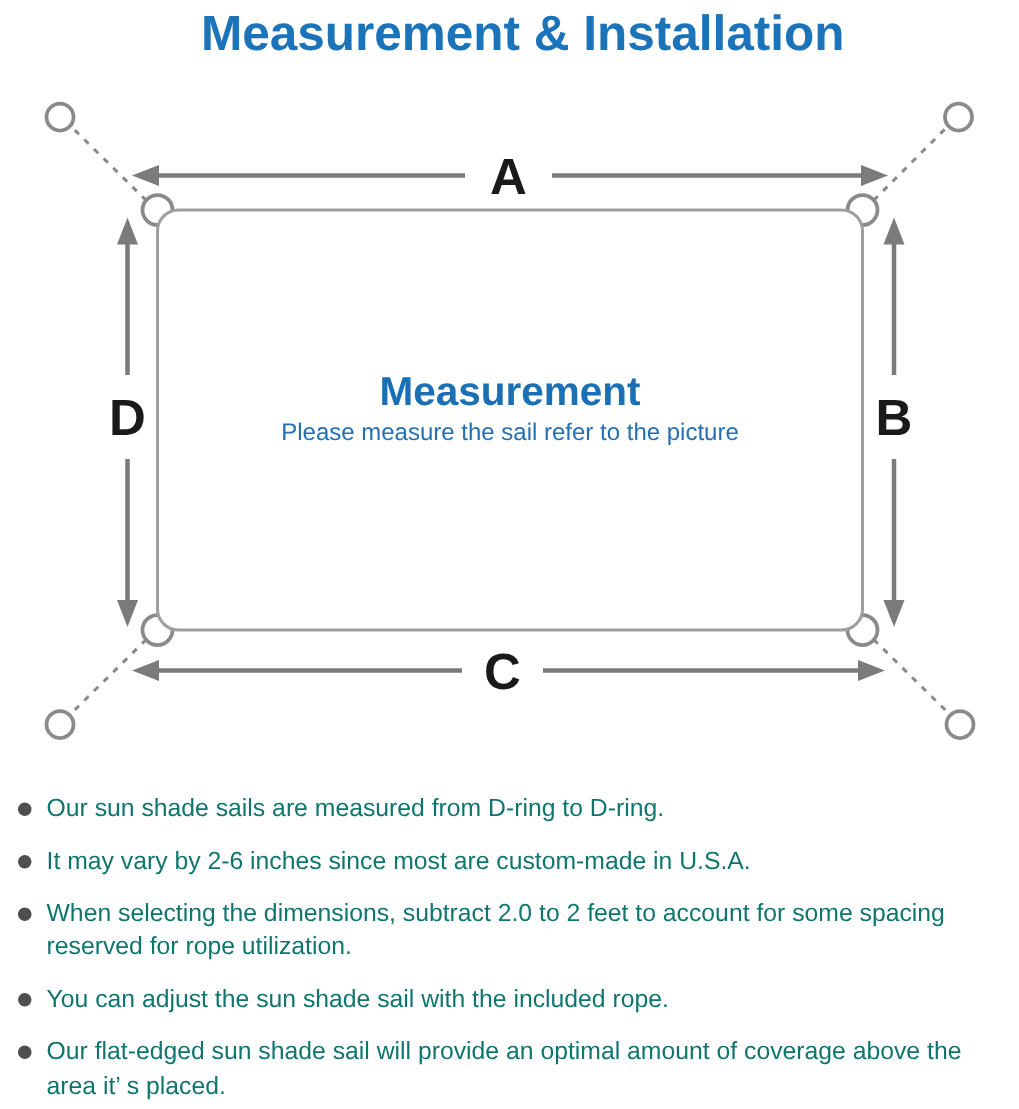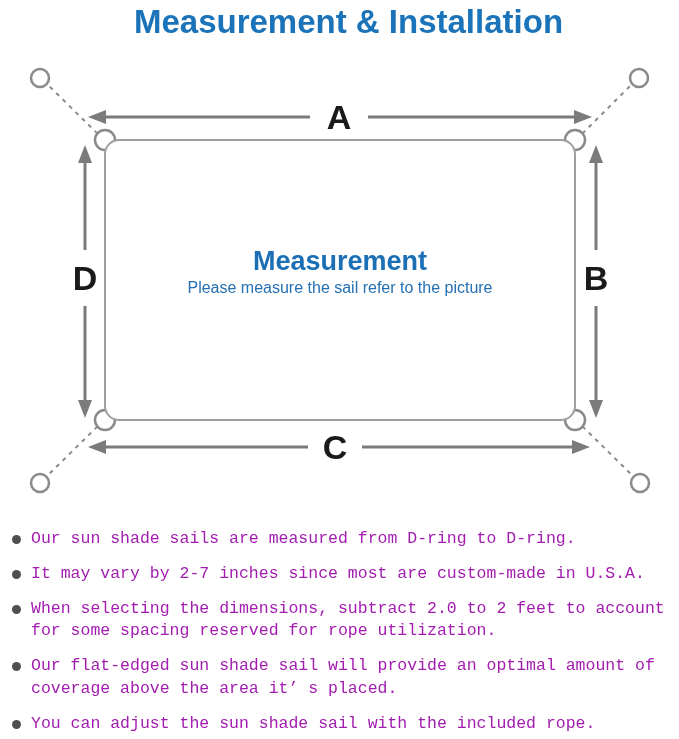--- a/index.html
+++ b/index.html
@@ -53,22 +53,21 @@
     flex: 0 0 auto;
     width: 9px;
     height: 9px;
     border-radius: 50%;
     background: #4f4f4f;
     margin-top: 7px;
   }
   .note-text {
     font-size: 16.5px;
     line-height: 1.38;
-    color: #a21caf;
-    font-family: Liberation Mono, monospace;
+    color: #0f766e;
   }
   
   .sail-line   { stroke: #9e9e9e; stroke-width: 2; fill: #ffffff; }
   .arrow-line  { stroke: #7b7b7b; stroke-width: 3; fill: none; }
   .arrow-head  { fill: #7b7b7b; stroke: none; }
   .dash-line   { stroke: #8a8a8a; stroke-width: 2; fill: none; stroke-dasharray: 4 5; }
   .ring        { fill: #ffffff; stroke: #8a8a8a; stroke-width: 2.5; }
   .dim-label   { font-family: "Liberation Sans", sans-serif; font-size: 34px; font-weight: bold; fill: #1a1a1a; text-anchor: middle; }
   .center-head { font-family: "Liberation Sans", sans-serif; font-size: 27px; font-weight: bold; fill: #1b6fb5; text-anchor: middle; }
   .center-sub  { font-family: "Liberation Sans", sans-serif; font-size: 16px; fill: #2470b3; text-anchor: middle; }
@@ -142,29 +141,29 @@
     <text class="center-sub" x="340" y="293">Please measure the sail refer to the picture</text>
   </svg>
 
   <ul class="notes-list">
     <li class="note-item">
       <span class="bullet-dot"></span>
       <span class="note-text">Our sun shade sails are measured from D-ring to D-ring.</span>
     </li>
     <li class="note-item">
       <span class="bullet-dot"></span>
-      <span class="note-text">It may vary by 2-7 inches since most are custom-made in U.S.A.</span>
+      <span class="note-text">It may vary by 2-6 inches since most are custom-made in U.S.A.</span>
     </li>
     <li class="note-item">
       <span class="bullet-dot"></span>
       <span class="note-text">When selecting the dimensions, subtract 2.0 to 2 feet to account for some spacing reserved for rope utilization.</span>
     </li>
     <li class="note-item">
       <span class="bullet-dot"></span>
-      <span class="note-text">Our flat-edged sun shade sail will provide an optimal amount of coverage above the area it’ s placed.</span>
+      <span class="note-text">You can adjust the sun shade sail with the included rope.</span>
     </li>
     <li class="note-item">
       <span class="bullet-dot"></span>
-      <span class="note-text">You can adjust the sun shade sail with the included rope.</span>
+      <span class="note-text">Our flat-edged sun shade sail will provide an optimal amount of coverage above the area it’ s placed.</span>
     </li>
   </ul>
 
 </div>
 
 </body></html>

